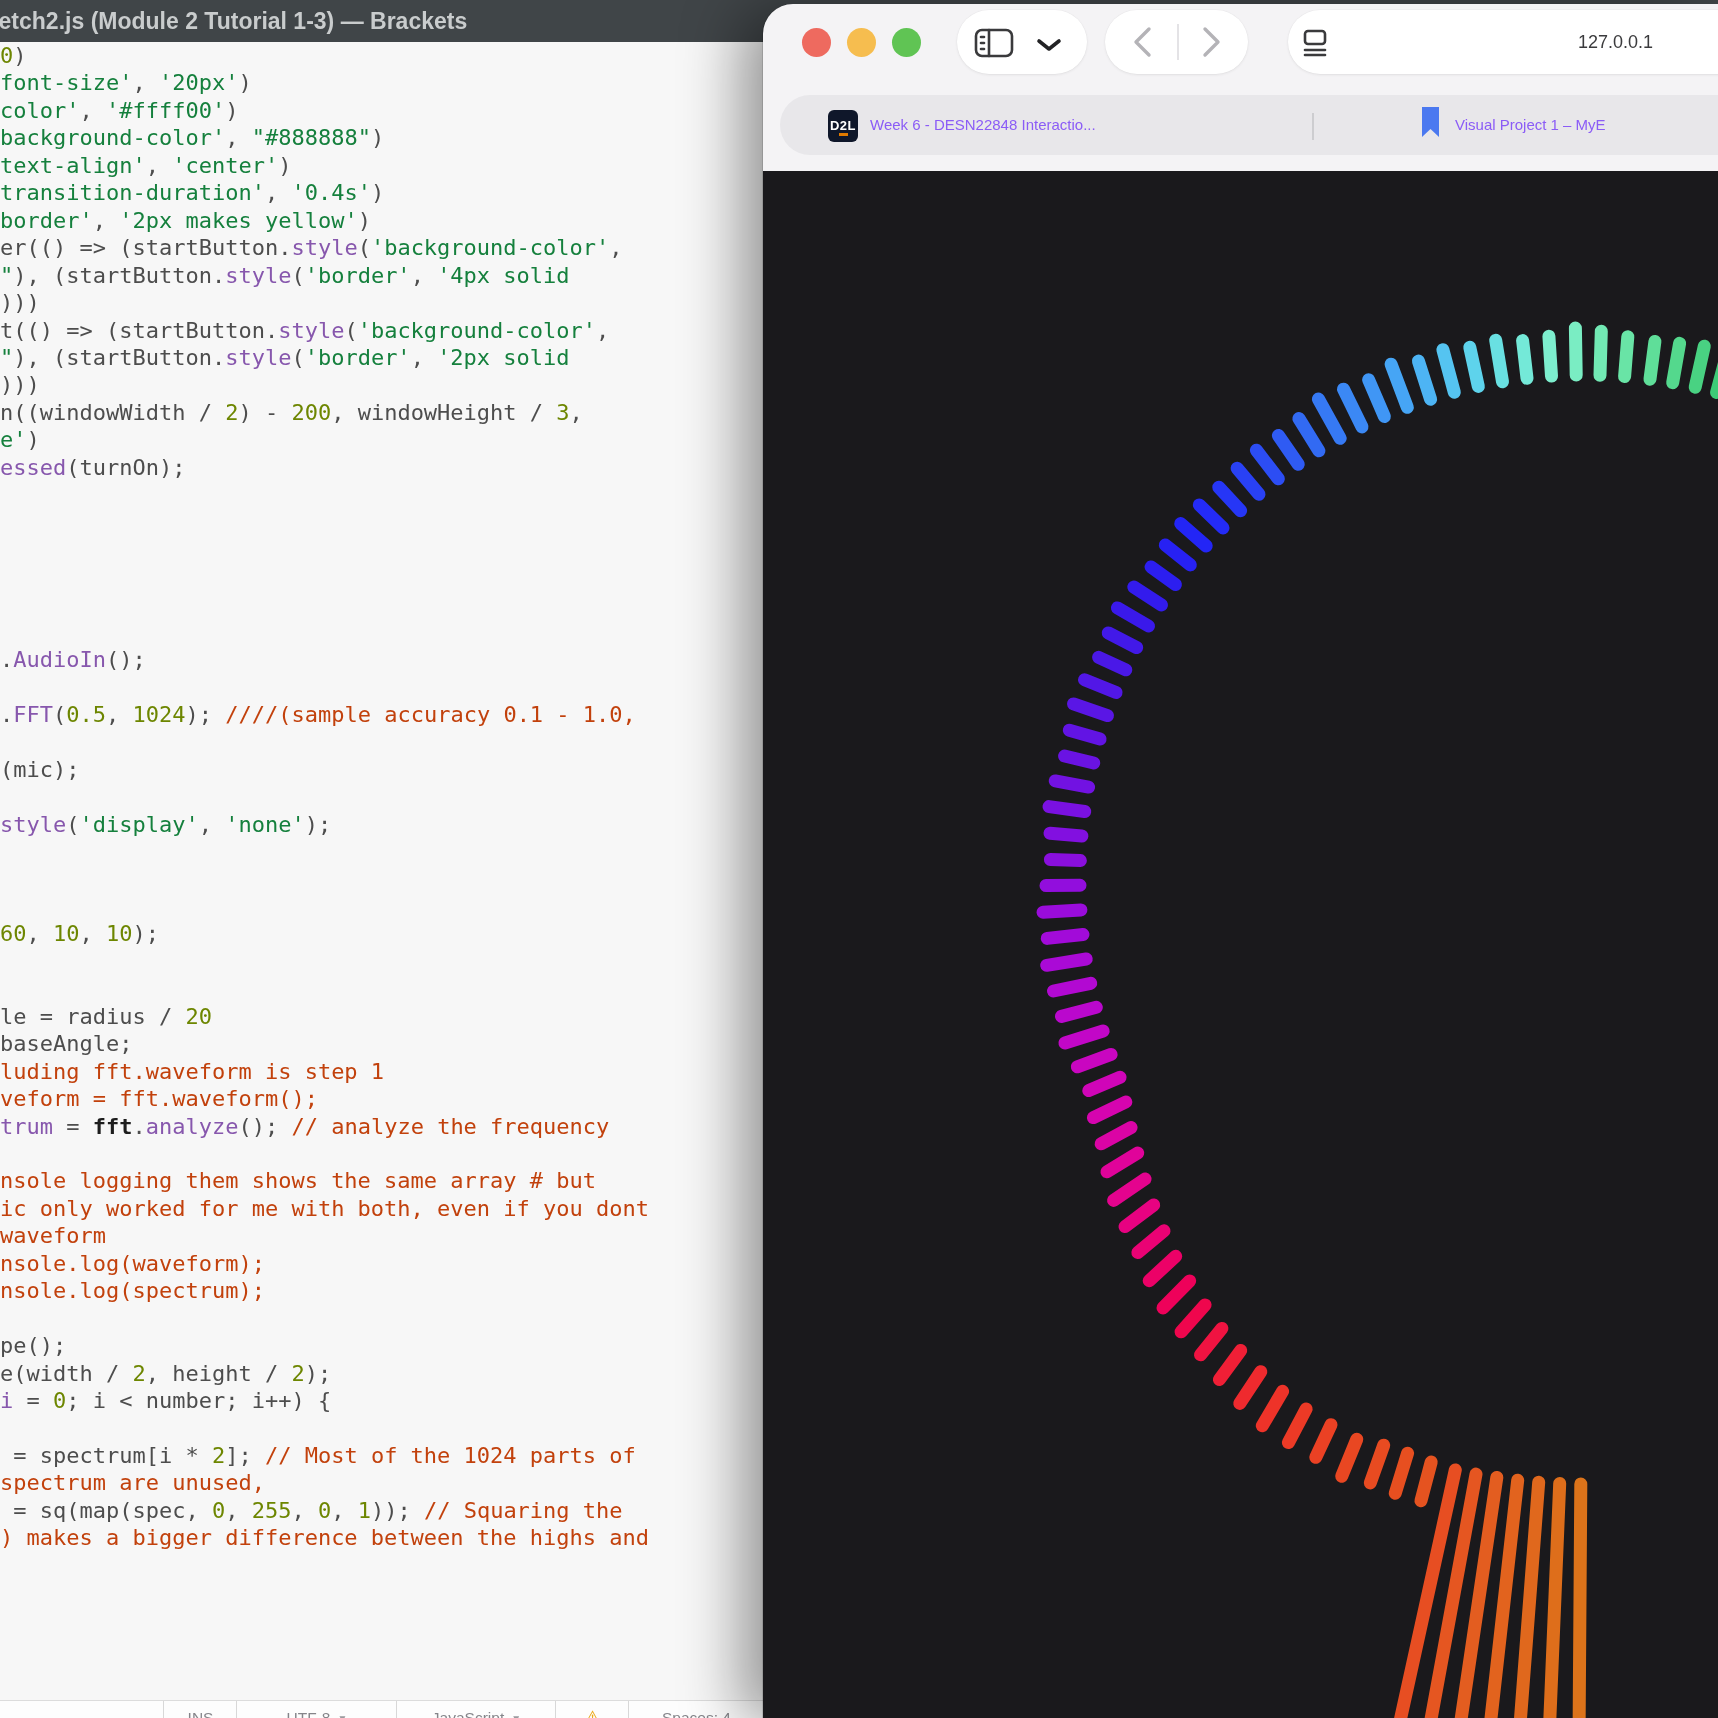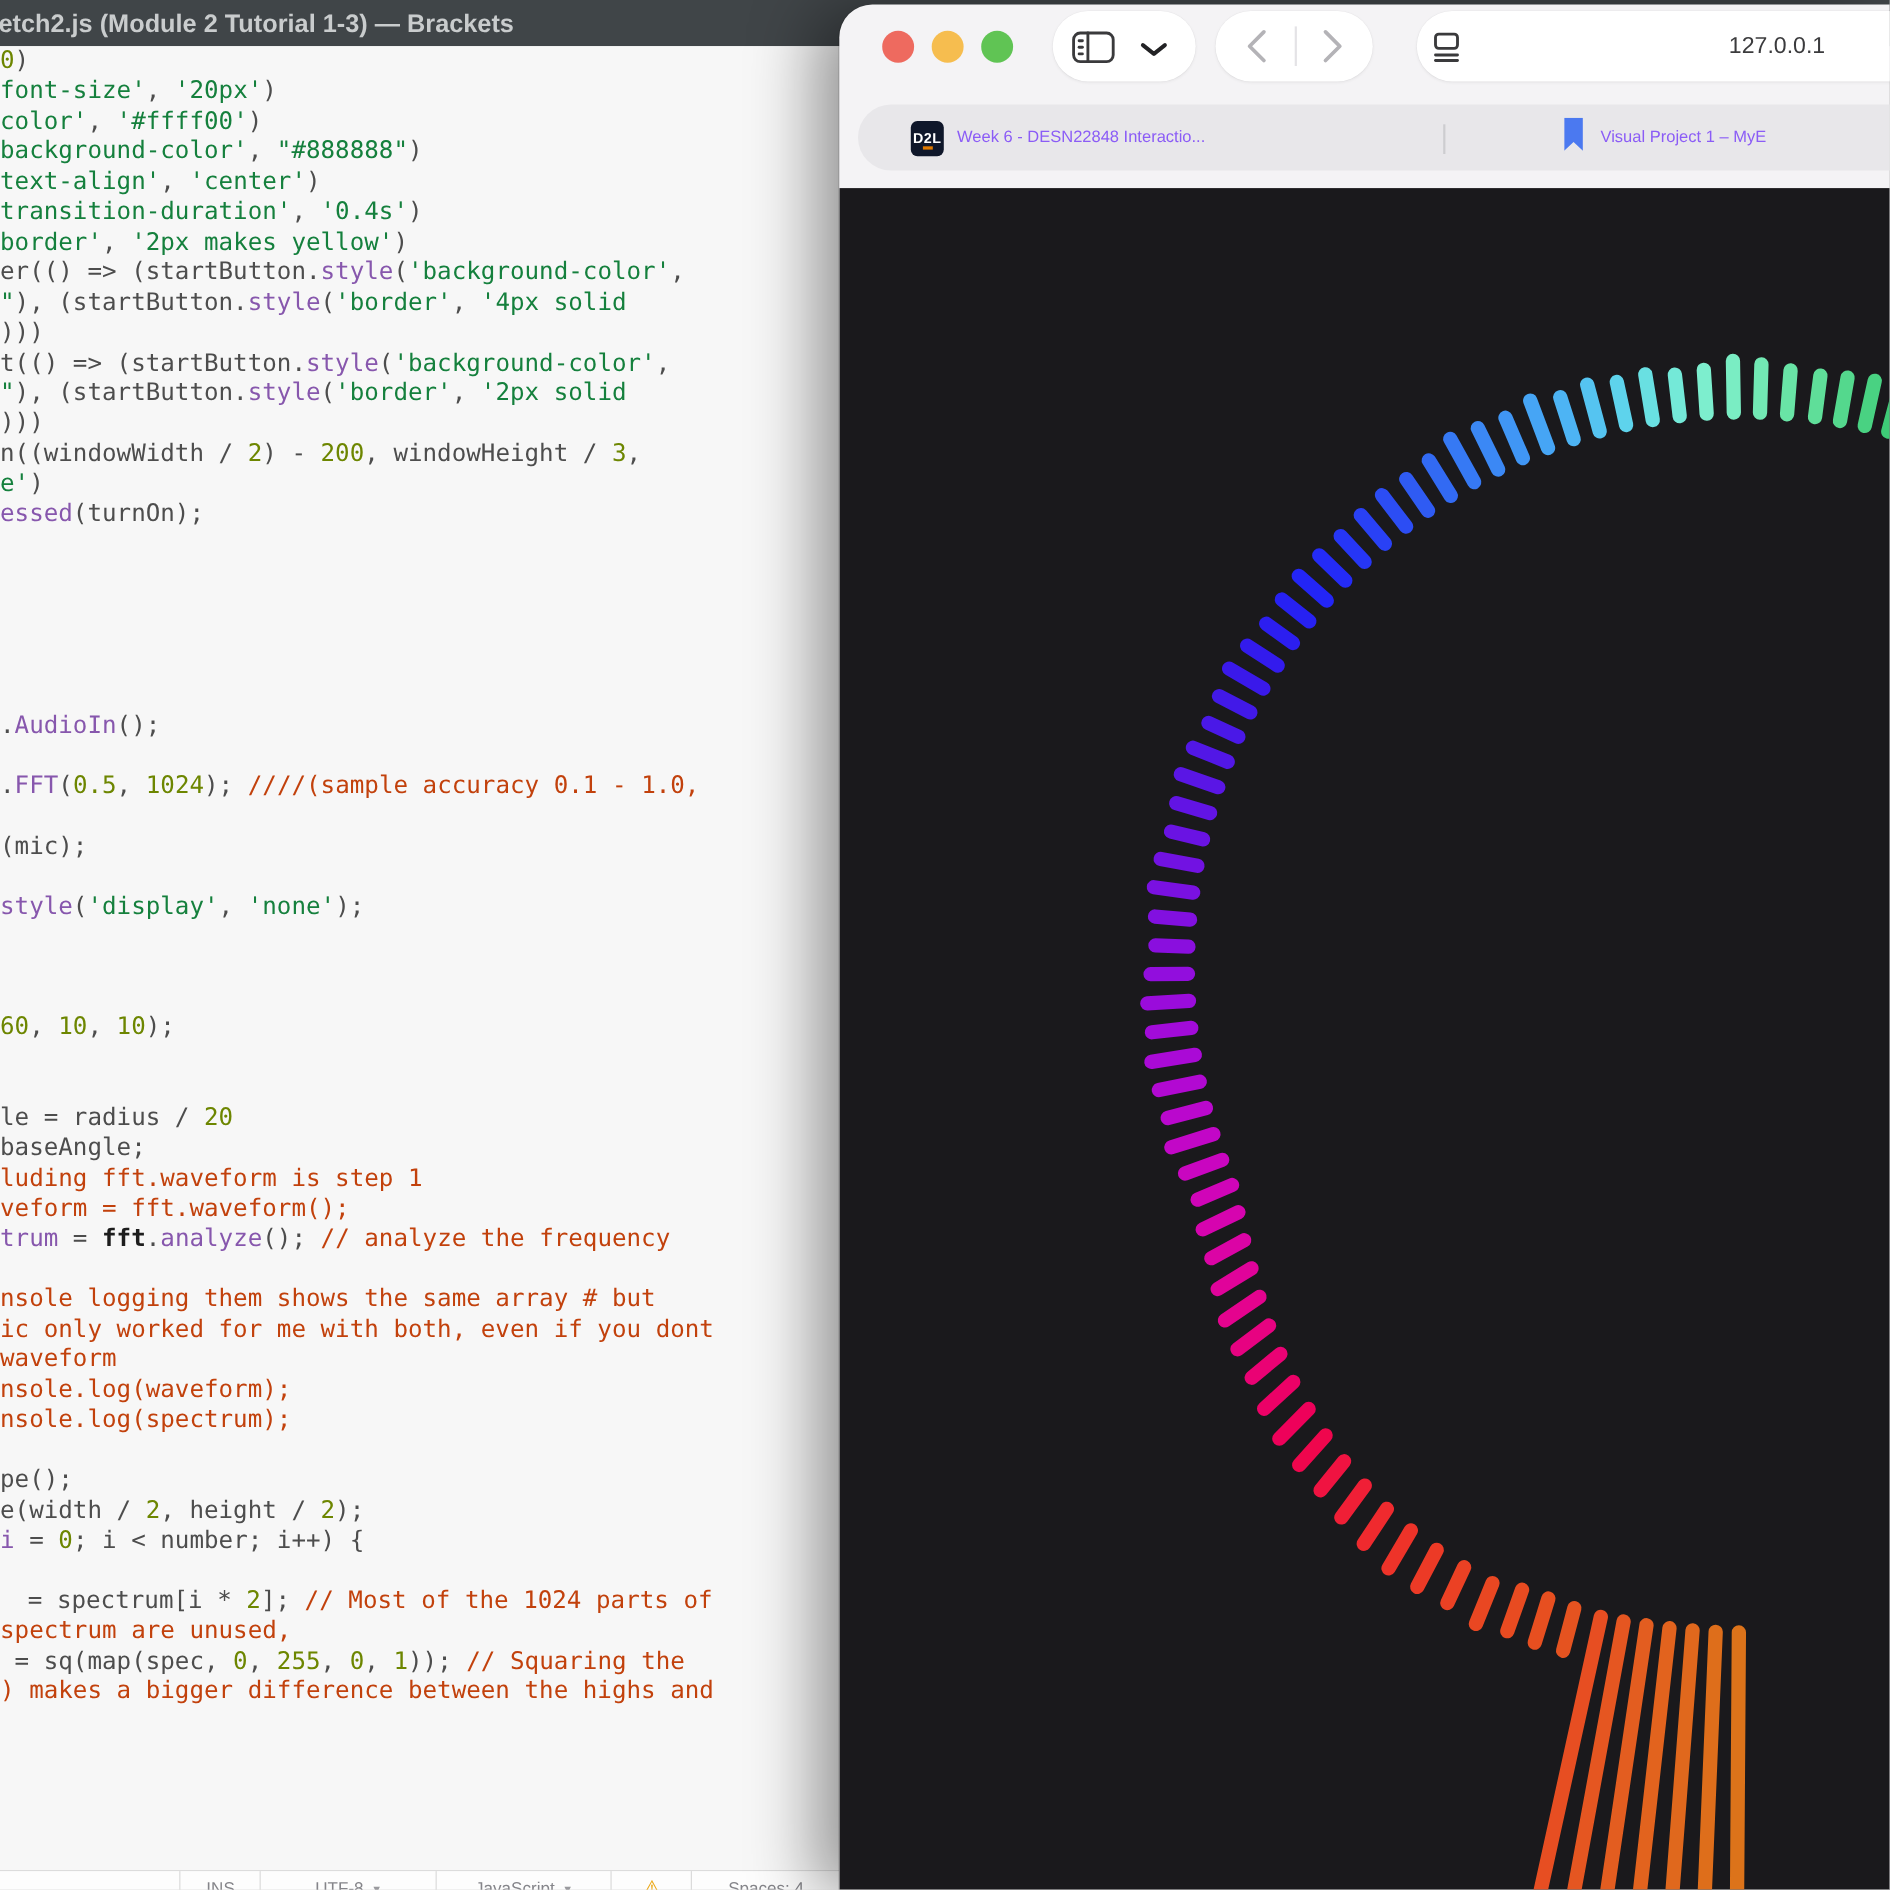--- a/index.html
+++ b/index.html
@@ -32,21 +32,21 @@
   .t-yellow{left:84px;background:#f6bd4f;}
   .t-green{left:129px;background:#60c454;}
 
   .pill{position:absolute;top:6px;height:64px;background:#ffffff;border-radius:32px;
         box-shadow:0 1px 3px rgba(0,0,0,0.07),0 0 0 0.5px rgba(0,0,0,0.03);}
   .pill-sidebar{left:194px;width:130px;}
   .pill-nav{left:342px;width:143px;}
   .pill-address{left:525px;width:560px;}
   .nav-divider{position:absolute;left:415px;top:20px;width:1.5px;height:36px;background:#e4e3e6;}
   .url-text{position:absolute;left:780px;top:0;width:145px;height:76px;line-height:76px;text-align:center;
-            font-size:21px;color:#3b3b3d;}
+            font-size:18px;color:#3b3b3d;}
 
   
   .tabbar-pill{position:absolute;left:17px;top:91px;width:938px;height:60px;background:#e8e7ea;
                border-top-left-radius:30px;border-bottom-left-radius:30px;}
   .favicon-d2l{position:absolute;left:65px;top:106px;width:30px;height:32px;background:#0f172a;border-radius:6px;
                color:#fff;font-weight:bold;font-size:13px;text-align:center;line-height:32px;letter-spacing:0.5px;}
   .favicon-underline{position:absolute;left:11px;top:23px;width:9px;height:2.5px;background:#e07a00;}
   .tab-label{position:absolute;top:91px;height:60px;line-height:60px;font-size:15px;color:#8b5cf6;white-space:nowrap;}
   .tab1-label{left:107px;}
   .tab2-label{left:692px;}
@@ -96,21 +96,21 @@
     <div class="code-line" style="top: 1043.1px;"><span class="tk-c">veform = fft.waveform();</span></div>
     <div class="code-line" style="top: 1070.55px;"><span class="tk-k">trum</span><span class="tk-p"> = </span><span class="tk-b">fft</span><span class="tk-p">.</span><span class="tk-k">analyze</span><span class="tk-p">(); </span><span class="tk-c">// analyze the frequency</span></div>
     <div class="code-line" style="top: 1125.45px;"><span class="tk-c">nsole logging them shows the same array # but</span></div>
     <div class="code-line" style="top: 1152.9px;"><span class="tk-c">ic only worked for me with both, even if you dont</span></div>
     <div class="code-line" style="top: 1180.35px;"><span class="tk-c">waveform</span></div>
     <div class="code-line" style="top: 1207.8px;"><span class="tk-c">nsole.log(waveform);</span></div>
     <div class="code-line" style="top: 1235.25px;"><span class="tk-c">nsole.log(spectrum);</span></div>
     <div class="code-line" style="top: 1290.15px;"><span class="tk-p">pe();</span></div>
     <div class="code-line" style="top: 1317.6px;"><span class="tk-p">e(width / </span><span class="tk-n">2</span><span class="tk-p">, height / </span><span class="tk-n">2</span><span class="tk-p">);</span></div>
     <div class="code-line" style="top: 1345.05px; text-align: right;"><span class="tk-k">i</span><span class="tk-p"> = </span><span class="tk-n">0</span><span class="tk-p">; i &lt; number; i++) {</span></div>
-    <div class="code-line" style="top: 1399.95px; padding-left: 12px;"><span class="tk-p"> = spectrum[i * </span><span class="tk-n">2</span><span class="tk-p">]; </span><span class="tk-c">// Most of the 1024 parts of</span></div>
+    <div class="code-line" style="top: 1399.95px;"><span class="tk-p"> = spectrum[i * </span><span class="tk-n">2</span><span class="tk-p">]; </span><span class="tk-c">// Most of the 1024 parts of</span></div>
     <div class="code-line" style="top: 1427.4px;"><span class="tk-c">spectrum are unused,</span></div>
     <div class="code-line" style="top: 1454.85px;"><span class="tk-p"> = sq(map(spec, </span><span class="tk-n">0</span><span class="tk-p">, </span><span class="tk-n">255</span><span class="tk-p">, </span><span class="tk-n">0</span><span class="tk-p">, </span><span class="tk-n">1</span><span class="tk-p">)); </span><span class="tk-c">// Squaring the</span></div>
     <div class="code-line" style="top: 1482.3px;"><span class="tk-c">) makes a bigger difference between the highs and</span></div>
   </div>
 
 <div class="editor-status">
   <div class="status-cell" style="left:163px;width:73px;">
     <span>INS</span>
   </div>
   <div class="status-cell" style="left:236px;width:160px;">

